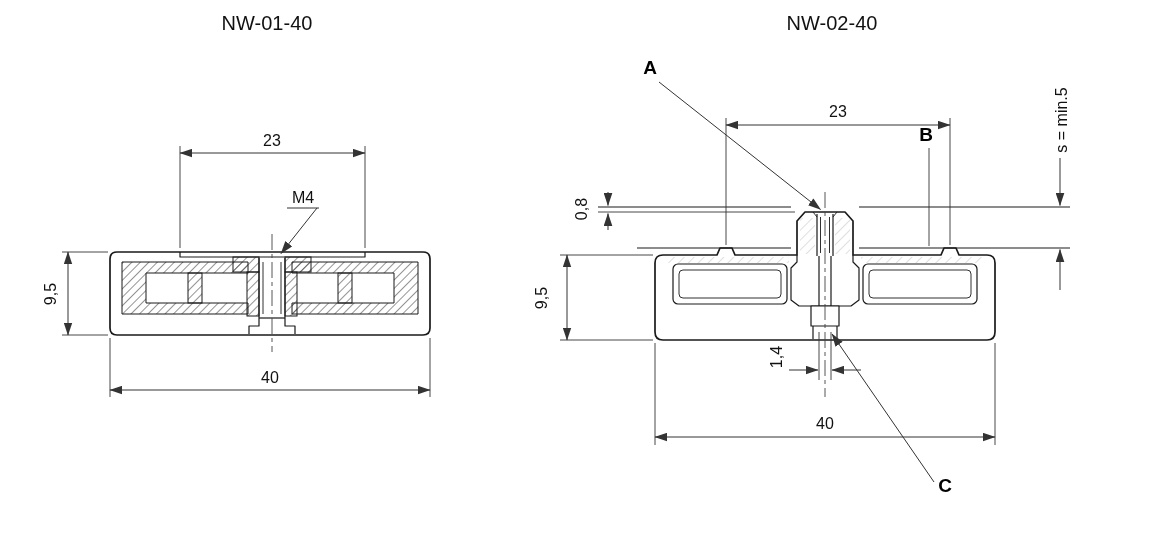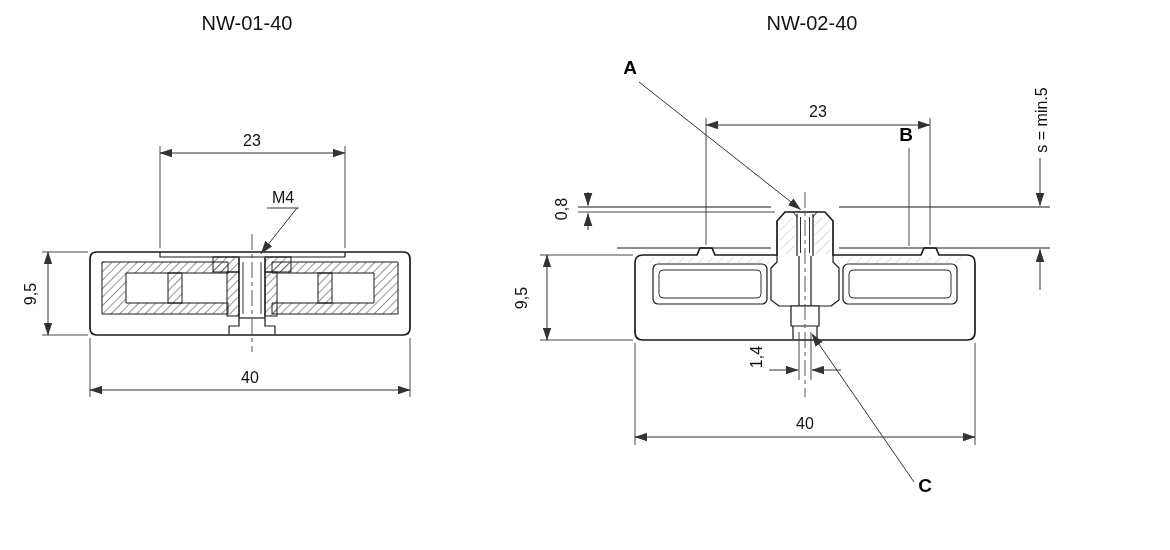--- a/index.html
+++ b/index.html
@@ -2,20 +2,21 @@
 <html style="--line: #1a1a1a; --dim: #333333; --background: #ffffff;"><head>
 <meta charset="utf-8">
 <style>
   :root { --line:#1a1a1a; --dim:#333333; --background:#ffffff; }
   html,body { margin:0; padding:0; background:var(--background); }
   .canvas {
     width:1078px; height:550px; position:relative;
     background:var(--background);
     font-family:"Liberation Sans", sans-serif;
     overflow:hidden;
+    padding-left:20px;
   }
   svg { display:block; }
   svg text { font-family:"Liberation Sans", sans-serif; }
   .ol   { fill:none; stroke:var(--line); stroke-width:1.7; stroke-linejoin:round; }
   .ol2  { fill:none; stroke:var(--line); stroke-width:1.2; stroke-linejoin:round; }
   .wfill{ fill:#ffffff; }
   .thin { fill:none; stroke:var(--line); stroke-width:0.9; }
   .hatch{ fill:url(#h1); stroke:var(--line); stroke-width:1; }
   .hatchlite { fill:url(#h2); stroke:none; }
   .dim  { fill:none; stroke:var(--dim); stroke-width:1; }

